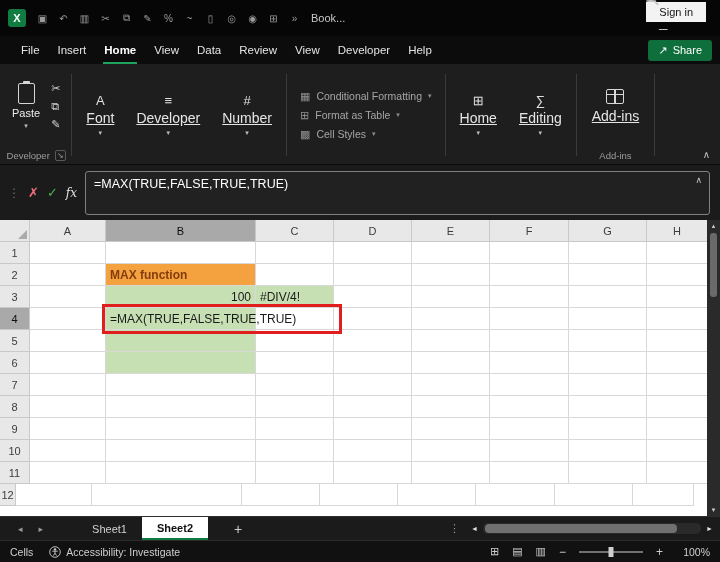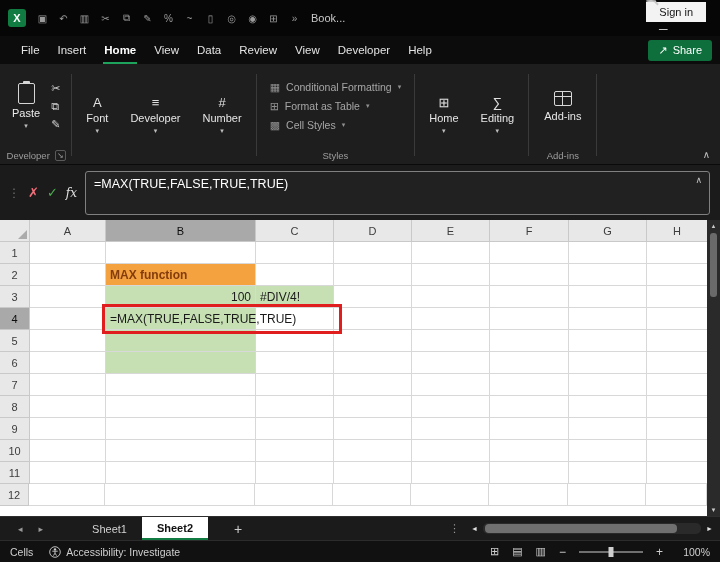--- a/index.html
+++ b/index.html
@@ -40,21 +40,21 @@
   .paste-btn { display:flex; flex-direction:column; align-items:center; gap:3px; color:#ececec; font-size:11px; }
   .clip-ic { width:17px; height:21px; border:1.5px solid #d5d5d5; border-radius:2px; position:relative; }
   .clip-ic::before { content:''; position:absolute; top:-2.5px; left:4px; width:7px; height:3px; background:#d5d5d5; border-radius:1px; }
   .dd { font-size:7px; color:#bdbdbd; }
   .small-col { display:flex; flex-direction:column; gap:7px; }
   .sbtn { color:#cfcfcf; font-size:11px; line-height:1; }
   .vsep { width:1px; background:#3a3a3a; margin:8px 3px; }
   .cg-wrap { display:flex; }
   .cg { display:flex; flex-direction:column; align-items:center; justify-content:center; gap:3px; padding:0 11px; }
   .cg-ic { color:#e0e0e0; font-size:13px; line-height:1; }
-  .cg-label { color:#e6e6e6; font-size:11px; white-space:nowrap; }
+  .cg-label { color:#e6e6e6; font-size:14px; white-space:nowrap;text-decoration:underline; }
   .cg-dd { font-size:7px; color:#bdbdbd; }
   .styles-col { flex-direction:column; align-items:flex-start; justify-content:center; gap:6px; padding:0 10px; }
   .style-item { display:flex; align-items:center; gap:6px; color:#a6a6a6; font-size:10.5px; white-space:nowrap; }
   .si-ic { font-size:11px; color:#8f8f8f; }
   .dd2 { font-size:7px; color:#8f8f8f; }
   .addins-btn { display:flex; flex-direction:column; align-items:center; gap:4px; padding:0 12px; }
   .addins-ic { width:18px; height:15px; border:1.5px solid #d8d8d8; border-radius:2px; position:relative; }
   .addins-ic::before { content:''; position:absolute; left:0; right:0; top:4px; height:1.5px; background:#d8d8d8; }
   .addins-ic::after { content:''; position:absolute; top:0; bottom:0; left:7px; width:1.5px; background:#d8d8d8; }
   .ribbon-collapse { position:absolute; right:10px; bottom:4px; color:#c0c0c0; font-size:10px; }
@@ -217,23 +217,20 @@
             <span class="si-ic">⊞</span>
             <span>Format as Table</span>
             <span class="dd2">▾</span>
           </div>
           <div class="style-item">
             <span class="si-ic">▩</span>
             <span>Cell Styles</span>
             <span class="dd2">▾</span>
           </div>
         </div>
-      <div class="rgroup-label">
-          <span>Styles</span>
-        </div>
     </div>
     <div class="vsep"></div>
     <div id="rightGroups" class="cg-wrap">
         <div class="cg">
           <span class="cg-ic">⊞</span>
           <span class="cg-label">Home</span>
           <span class="cg-dd">▾</span>
         </div>
         <div class="cg">
           <span class="cg-ic">∑</span>
@@ -396,21 +393,21 @@
           <div class="g-cell g-data" style="width: 76px;"></div>
           <div class="g-cell g-data" style="width: 150px;"></div>
           <div class="g-cell g-data" style="width: 78px;"></div>
           <div class="g-cell g-data" style="width: 78px;"></div>
           <div class="g-cell g-data" style="width: 78px;"></div>
           <div class="g-cell g-data" style="width: 79px;"></div>
           <div class="g-cell g-data" style="width: 78px;"></div>
           <div class="g-cell g-data" style="width: 61px;"></div>
         </div>
         <div class="g-row">
-          <div class="g-cell g-rowhead" style="width: 29px;">12</div>
+          <div class="g-cell g-rowhead" style="width: 16px;">12</div>
           <div class="g-cell g-data" style="width: 76px;"></div>
           <div class="g-cell g-data" style="width: 150px;"></div>
           <div class="g-cell g-data" style="width: 78px;"></div>
           <div class="g-cell g-data" style="width: 78px;"></div>
           <div class="g-cell g-data" style="width: 78px;"></div>
           <div class="g-cell g-data" style="width: 79px;"></div>
           <div class="g-cell g-data" style="width: 78px;"></div>
           <div class="g-cell g-data" style="width: 61px;"></div>
         </div>
         <div class="red-ann" style="border-color: rgb(224, 30, 30); left: 102px; top: 84px; width: 240px; height: 30px;"></div>

